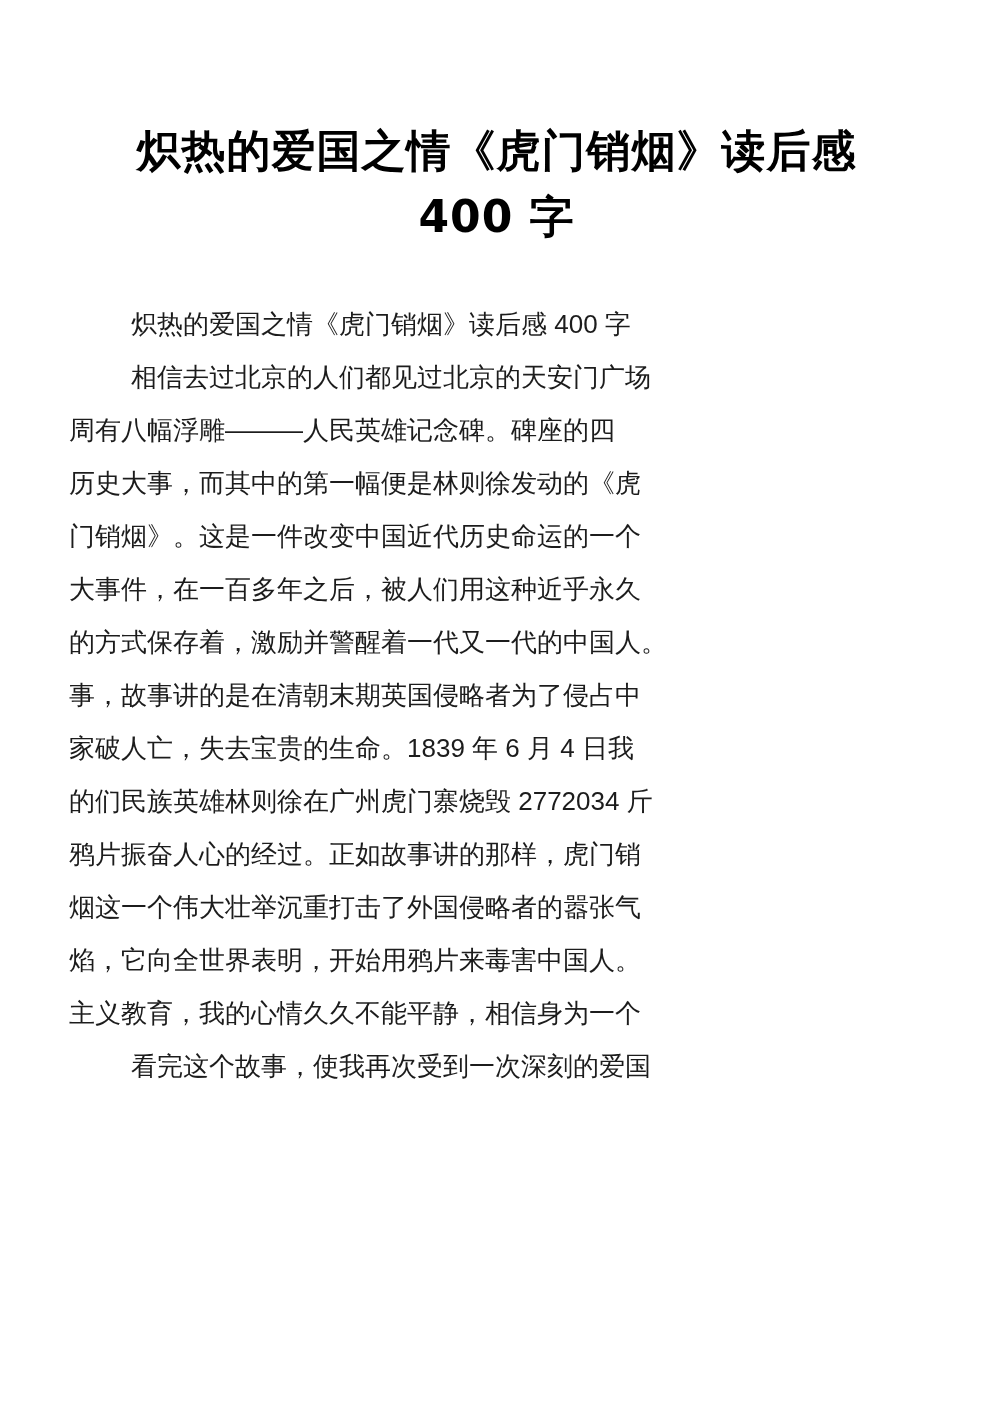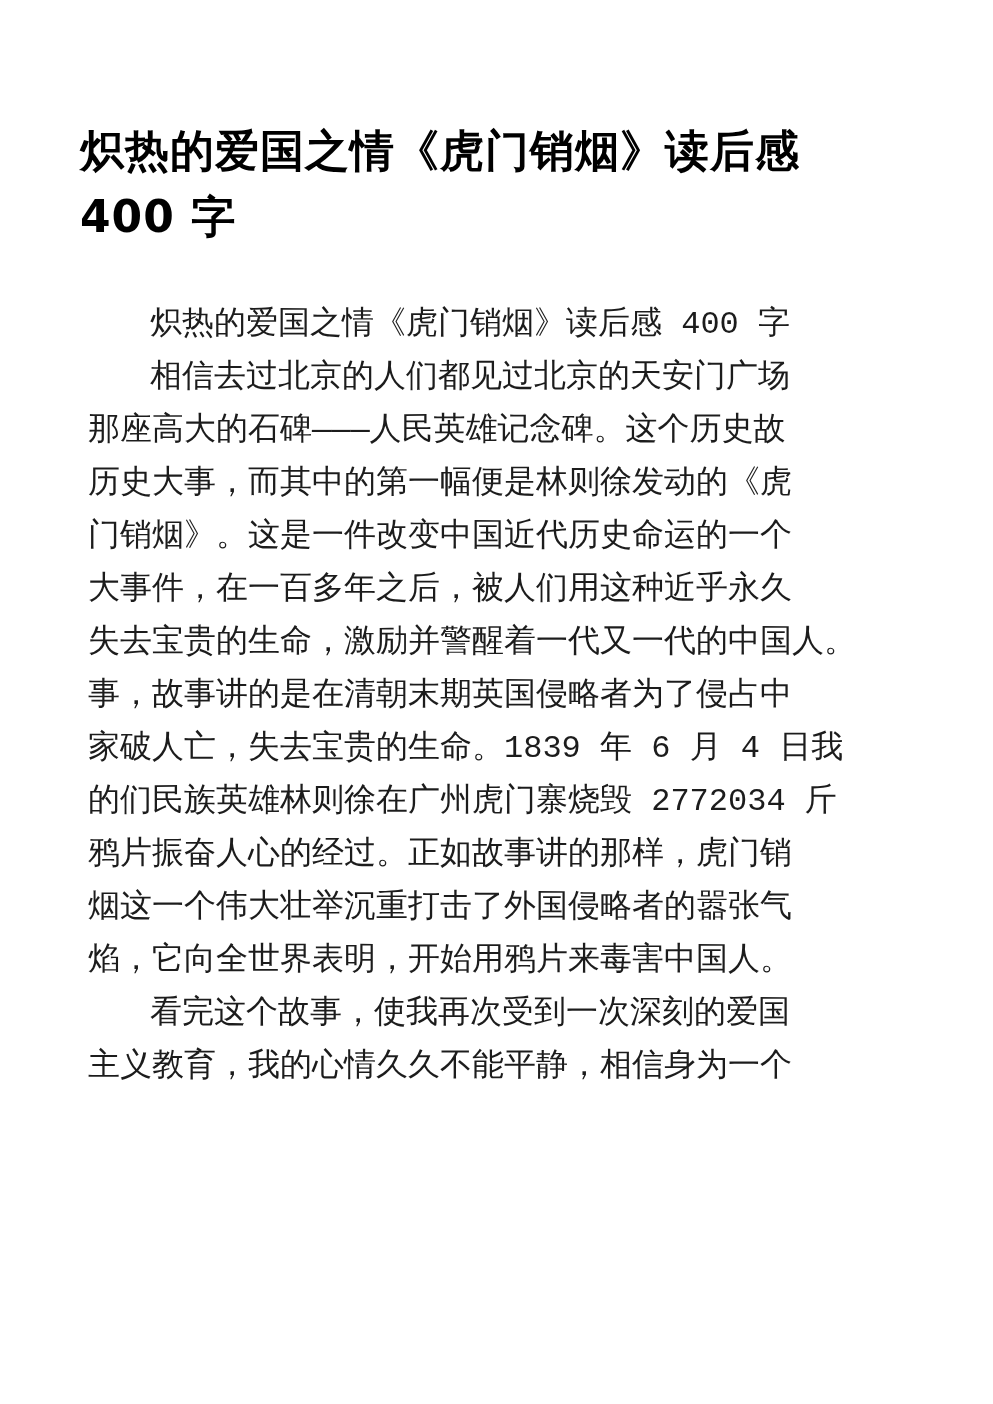--- a/index.html
+++ b/index.html
@@ -9,32 +9,33 @@
   }
   .page {
     position: relative;
     width: 993px;
     height: 1404px;
     background: #ffffff;
     overflow: hidden;
   }
   .doc-title {
     margin: 118px 80px 0 80px;
+    text-align: center;
     font-family: "DejaVu Sans", "Liberation Sans", sans-serif;
     font-weight: 700;
     font-size: 44px;
     line-height: 66px;
     color: #000000;
     letter-spacing: 1px;
   }
   .doc-body {
-    margin: 48px 120px 0 88px;
-    font-family: Liberation Mono, monospace;
+    margin: 48px 120px 0 69px;
+    font-family: Liberation Sans, sans-serif;
     font-weight: 400;
-    font-size: 32px;
+    font-size: 26px;
     line-height: 53px;
     color: #1c1c1c;
     letter-spacing: 0px;
   }
   .line {
     white-space: nowrap;
     height: 53px;
   }
   .line.indent {
     padding-left: 62px;
@@ -49,28 +50,28 @@
 <div class="page">
 
   <div class="doc-title">
     <div>炽热的爱国之情《虎门销烟》读后感</div>
     <div>400 字</div>
   </div>
 
   <div class="doc-body">
     <div class="line indent">炽热的爱国之情《虎门销烟》读后感 400 字</div>
     <div class="line indent">相信去过北京的人们都见过北京的天安门广场</div>
-    <div class="line">那座高大的石碑———人民英雄记念碑。这个历史故</div>
+    <div class="line">周有八幅浮雕———人民英雄记念碑。碑座的四</div>
     <div class="line">历史大事，而其中的第一幅便是林则徐发动的《虎</div>
     <div class="line">门销烟》。这是一件改变中国近代历史命运的一个</div>
     <div class="line">大事件，在一百多年之后，被人们用这种近乎永久</div>
-    <div class="line">失去宝贵的生命，激励并警醒着一代又一代的中国人。</div>
+    <div class="line">的方式保存着，激励并警醒着一代又一代的中国人。</div>
     <div class="line">事，故事讲的是在清朝末期英国侵略者为了侵占中</div>
     <div class="line">家破人亡，失去宝贵的生命。1839 年 6 月 4 日我</div>
     <div class="line">的们民族英雄林则徐在广州虎门寨烧毁 2772034 斤</div>
     <div class="line">鸦片振奋人心的经过。正如故事讲的那样，虎门销</div>
     <div class="line">烟这一个伟大壮举沉重打击了外国侵略者的嚣张气</div>
     <div class="line">焰，它向全世界表明，开始用鸦片来毒害中国人。</div>
+    <div class="line">主义教育，我的心情久久不能平静，相信身为一个</div>
     <div class="line indent">看完这个故事，使我再次受到一次深刻的爱国</div>
-    <div class="line">主义教育，我的心情久久不能平静，相信身为一个</div>
   </div>
 
 </div>
 
 </body></html>

